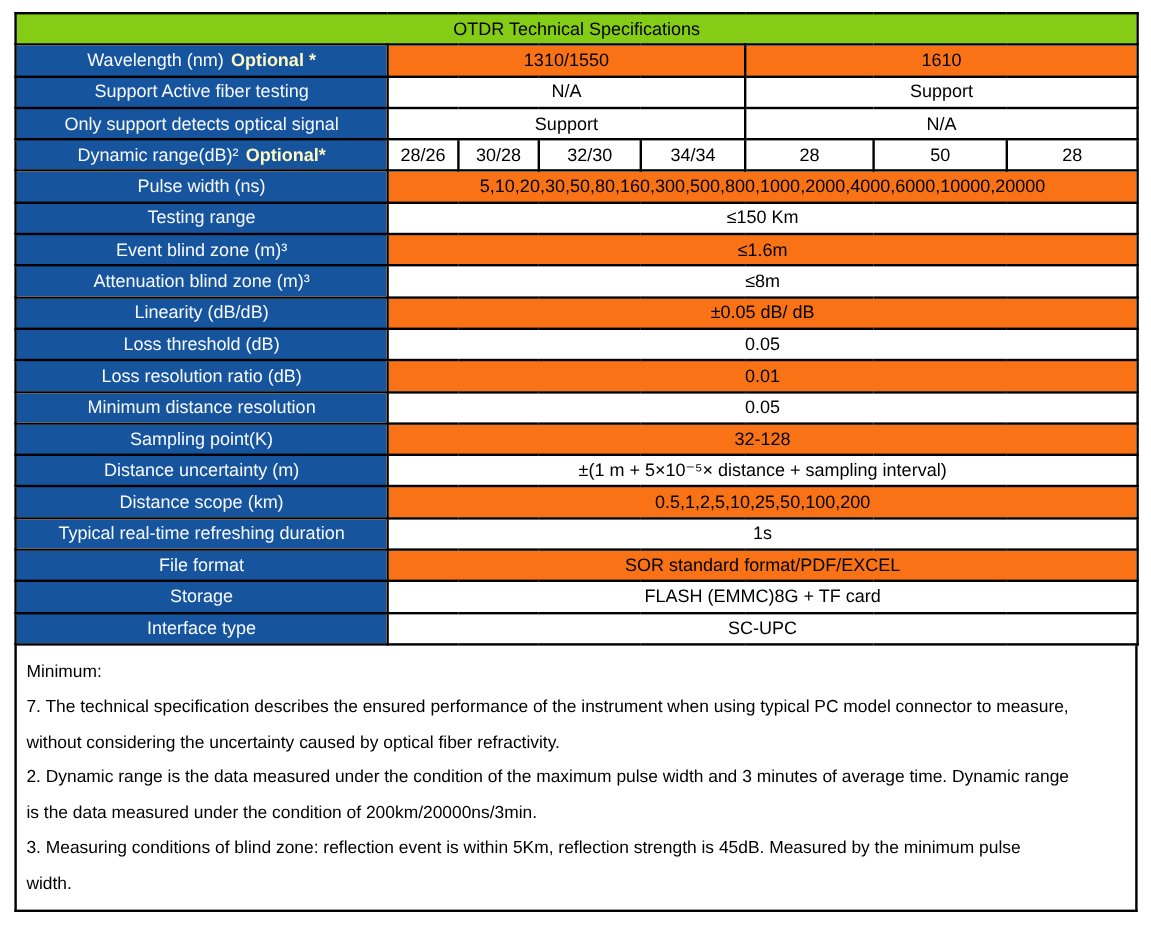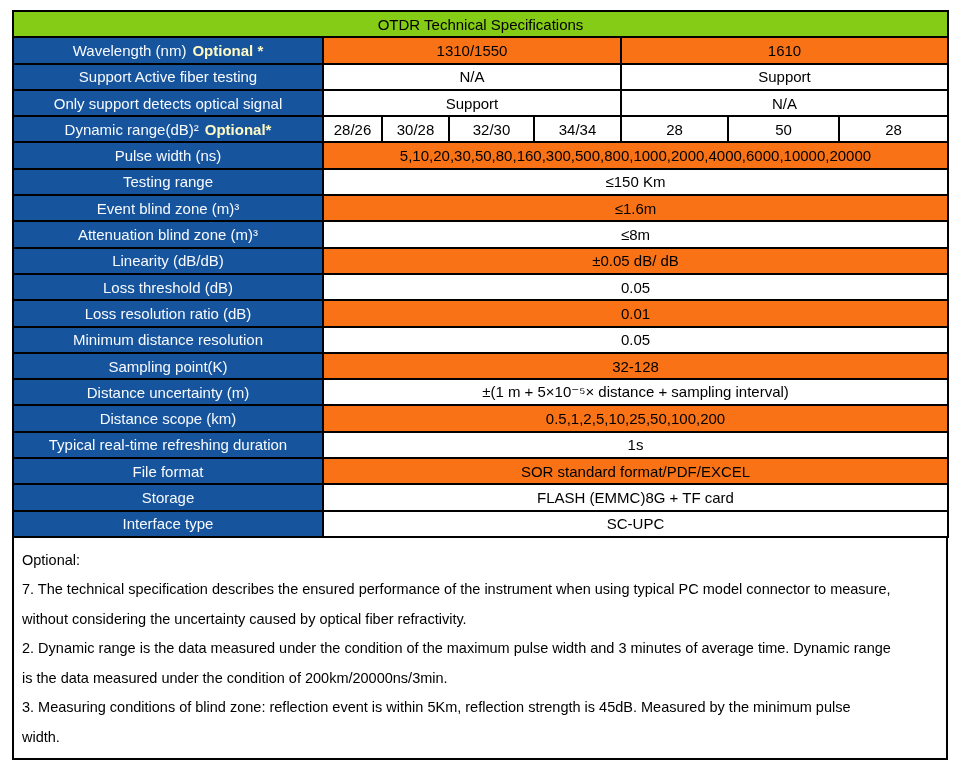--- a/index.html
+++ b/index.html
@@ -122,21 +122,21 @@
       <td colspan="7">FLASH (EMMC)8G + TF card</td>
     </tr>
     <tr>
       <td class="label">Interface type</td>
       <td colspan="7">SC-UPC</td>
     </tr>
   </tbody>
     </table>
 
   <div class="remarks-box">
-    <div class="rline">Optional:</div>
+    <div class="rline">Minimum:</div>
     <div class="rline">7. The technical specification describes the ensured performance of the instrument when using typical PC model connector to measure,</div>
     <div class="rline">without considering the uncertainty caused by optical fiber refractivity.</div>
     <div class="rline">2. Dynamic range is the data measured under the condition of the maximum pulse width and 3 minutes of average time. Dynamic range</div>
     <div class="rline">is the data measured under the condition of 200km/20000ns/3min.</div>
     <div class="rline">3. Measuring conditions of blind zone: reflection event is within 5Km, reflection strength is 45dB. Measured by the minimum pulse</div>
     <div class="rline">width.</div>
   </div>
 
 </div>
 

